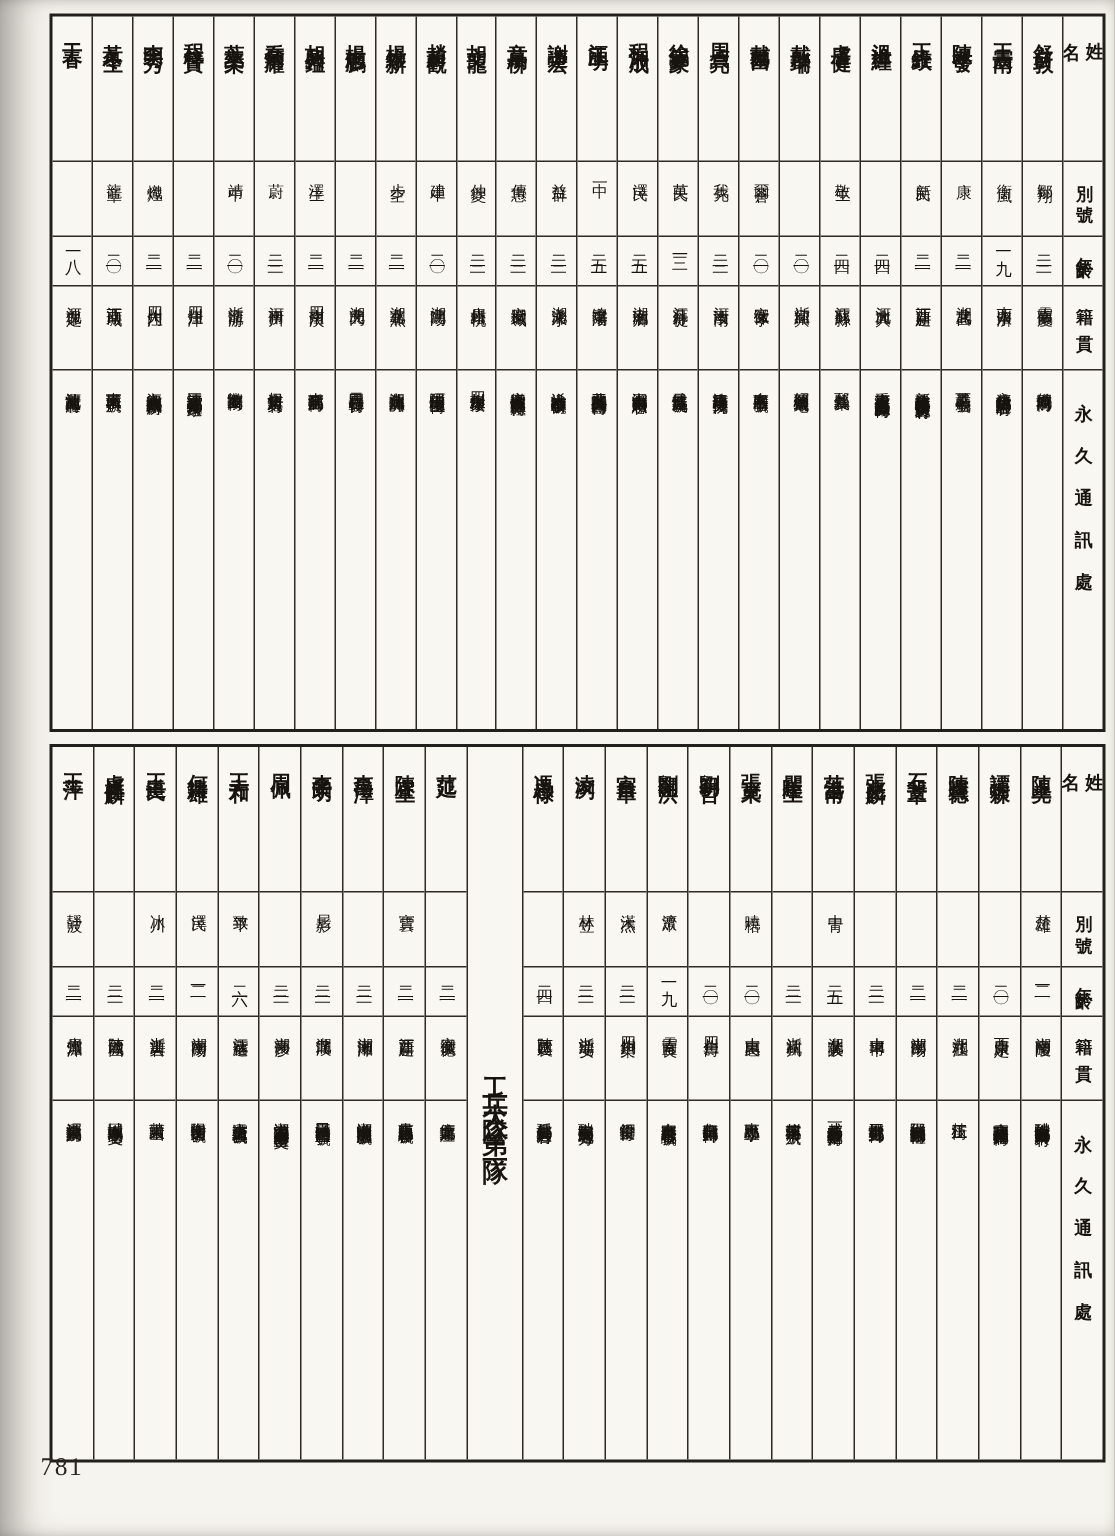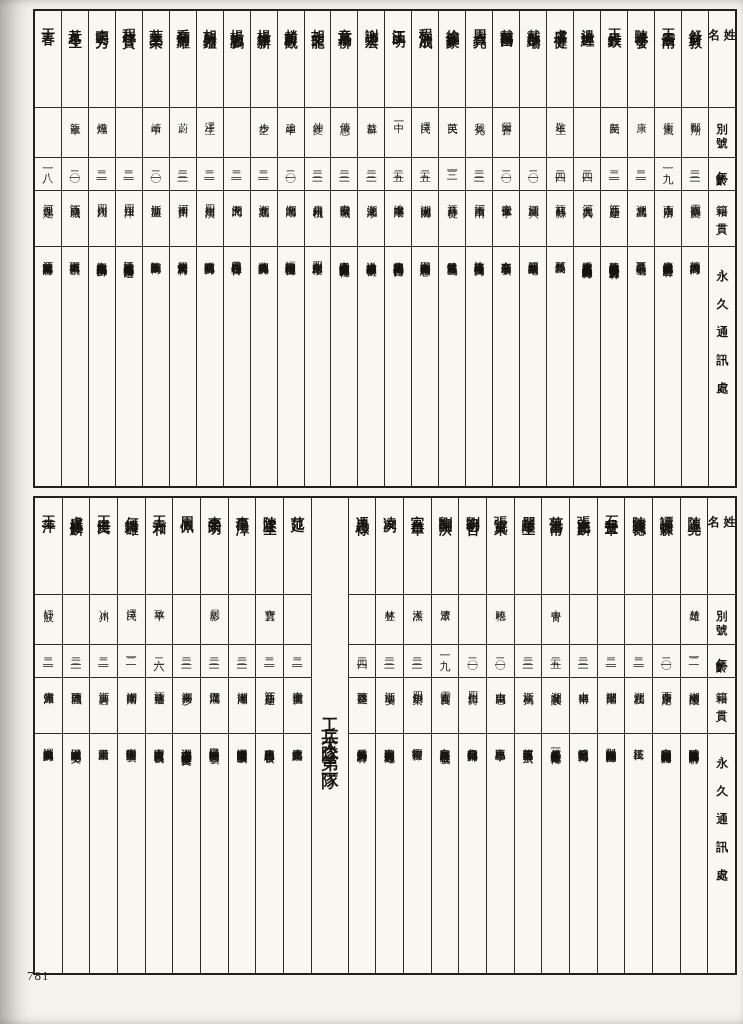--- a/index.html
+++ b/index.html
@@ -45,21 +45,21 @@
   
   .hdr .b-name .vtext   { font-size:12.5px; font-weight:bold; letter-spacing:46px; }
   .hdr .b-alias .vtext  { font-size:11.5px; font-weight:bold; letter-spacing:14px; }
   .hdr .b-age .vtext    { font-size:11.5px; font-weight:bold; letter-spacing:3px; }
   .hdr .b-origin .vtext { font-size:11.5px; font-weight:bold; letter-spacing:18px; }
   .hdr .b-addr .vtext   { font-size:12px;   font-weight:bold; letter-spacing:28px; padding-top:6px; }
 
   .section-col { flex:1.35 1 0; display:flex; align-items:center; justify-content:center; }
   .section-text { font-size:17px; font-weight:bold; letter-spacing:9px; line-height:20px; }
 
-  .page-number { position:absolute; left:27px; top:968px; font-size:13px; letter-spacing:1px; color:#2a2722; }
+  .page-number { position:absolute; left:27px; top:968px; font-size:17px; letter-spacing:1px; color:#2a2722; }
 </style>
 </head>
 <body>
 
 <div class="page">
 
   <div id="top-table" class="roster">
       <div class="col hdr">
         <div class="band b-name">
           <div class="vtext">姓名</div>

